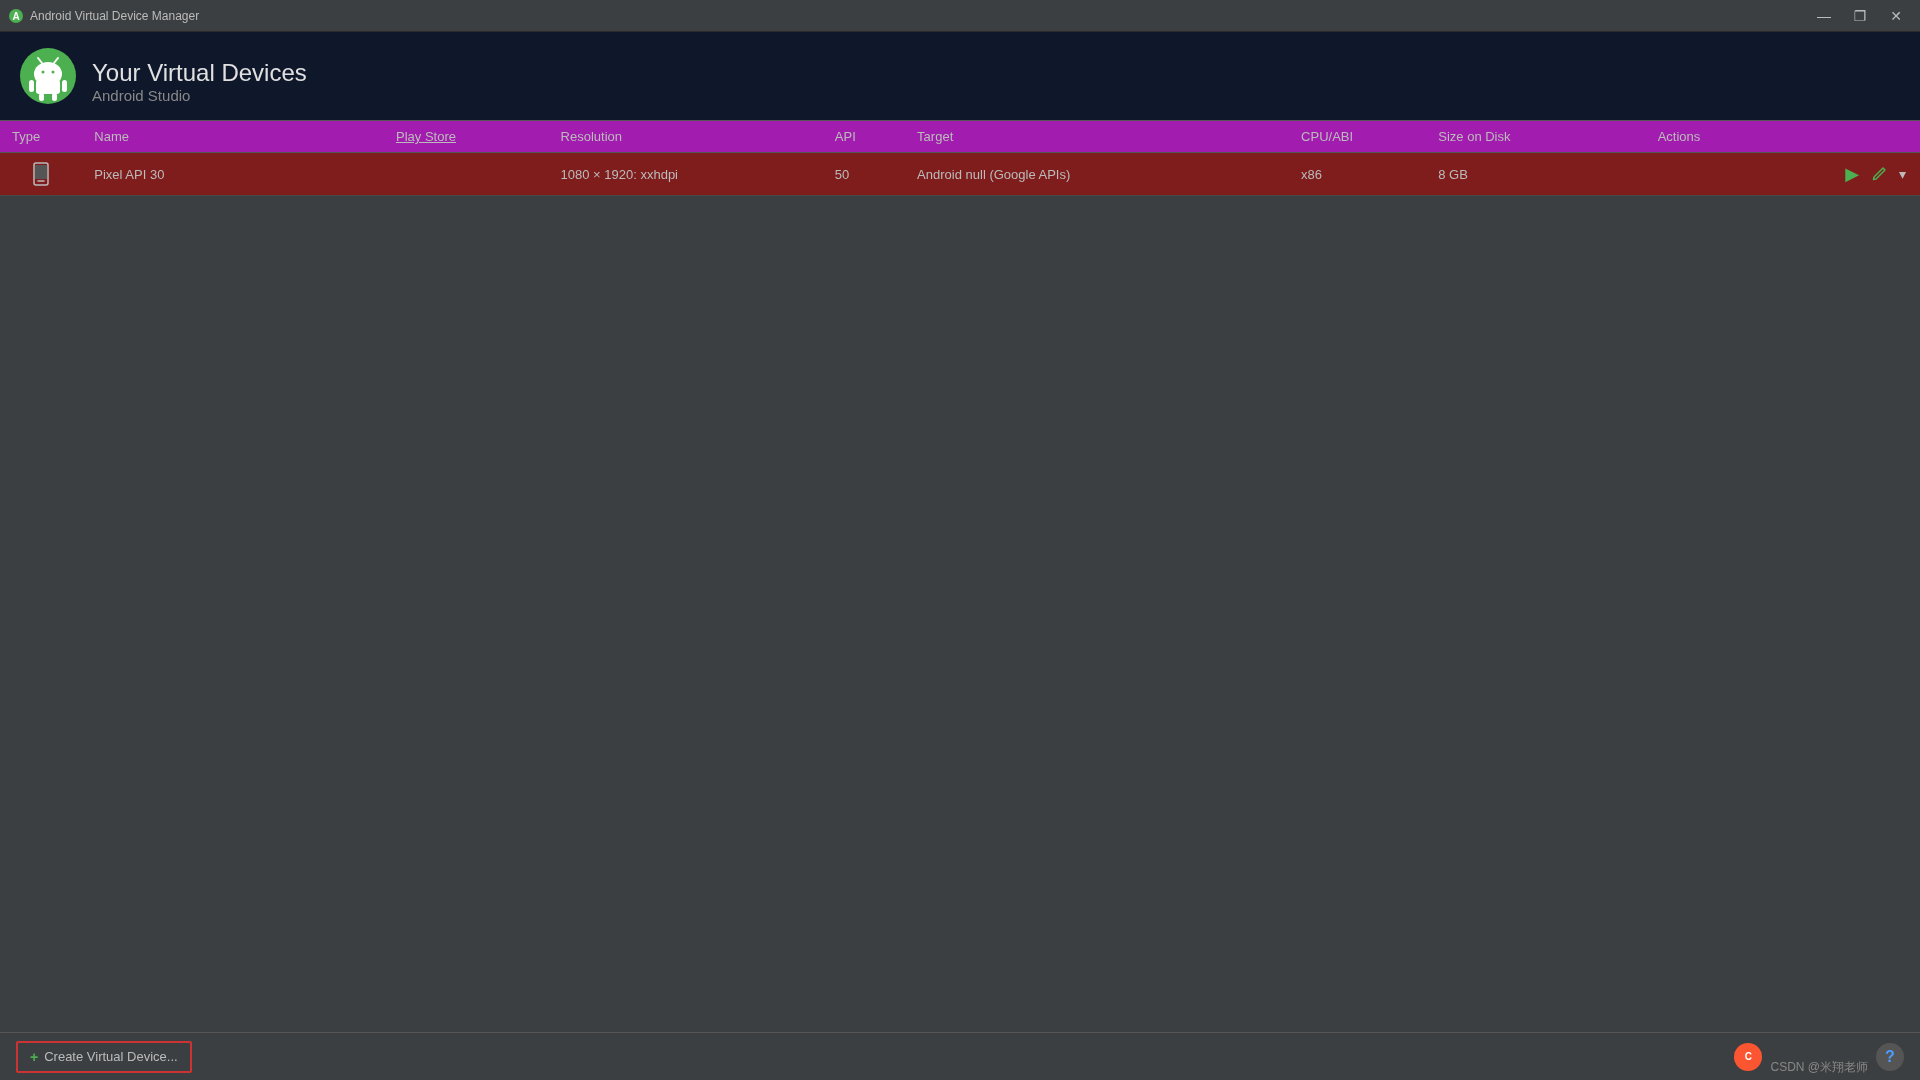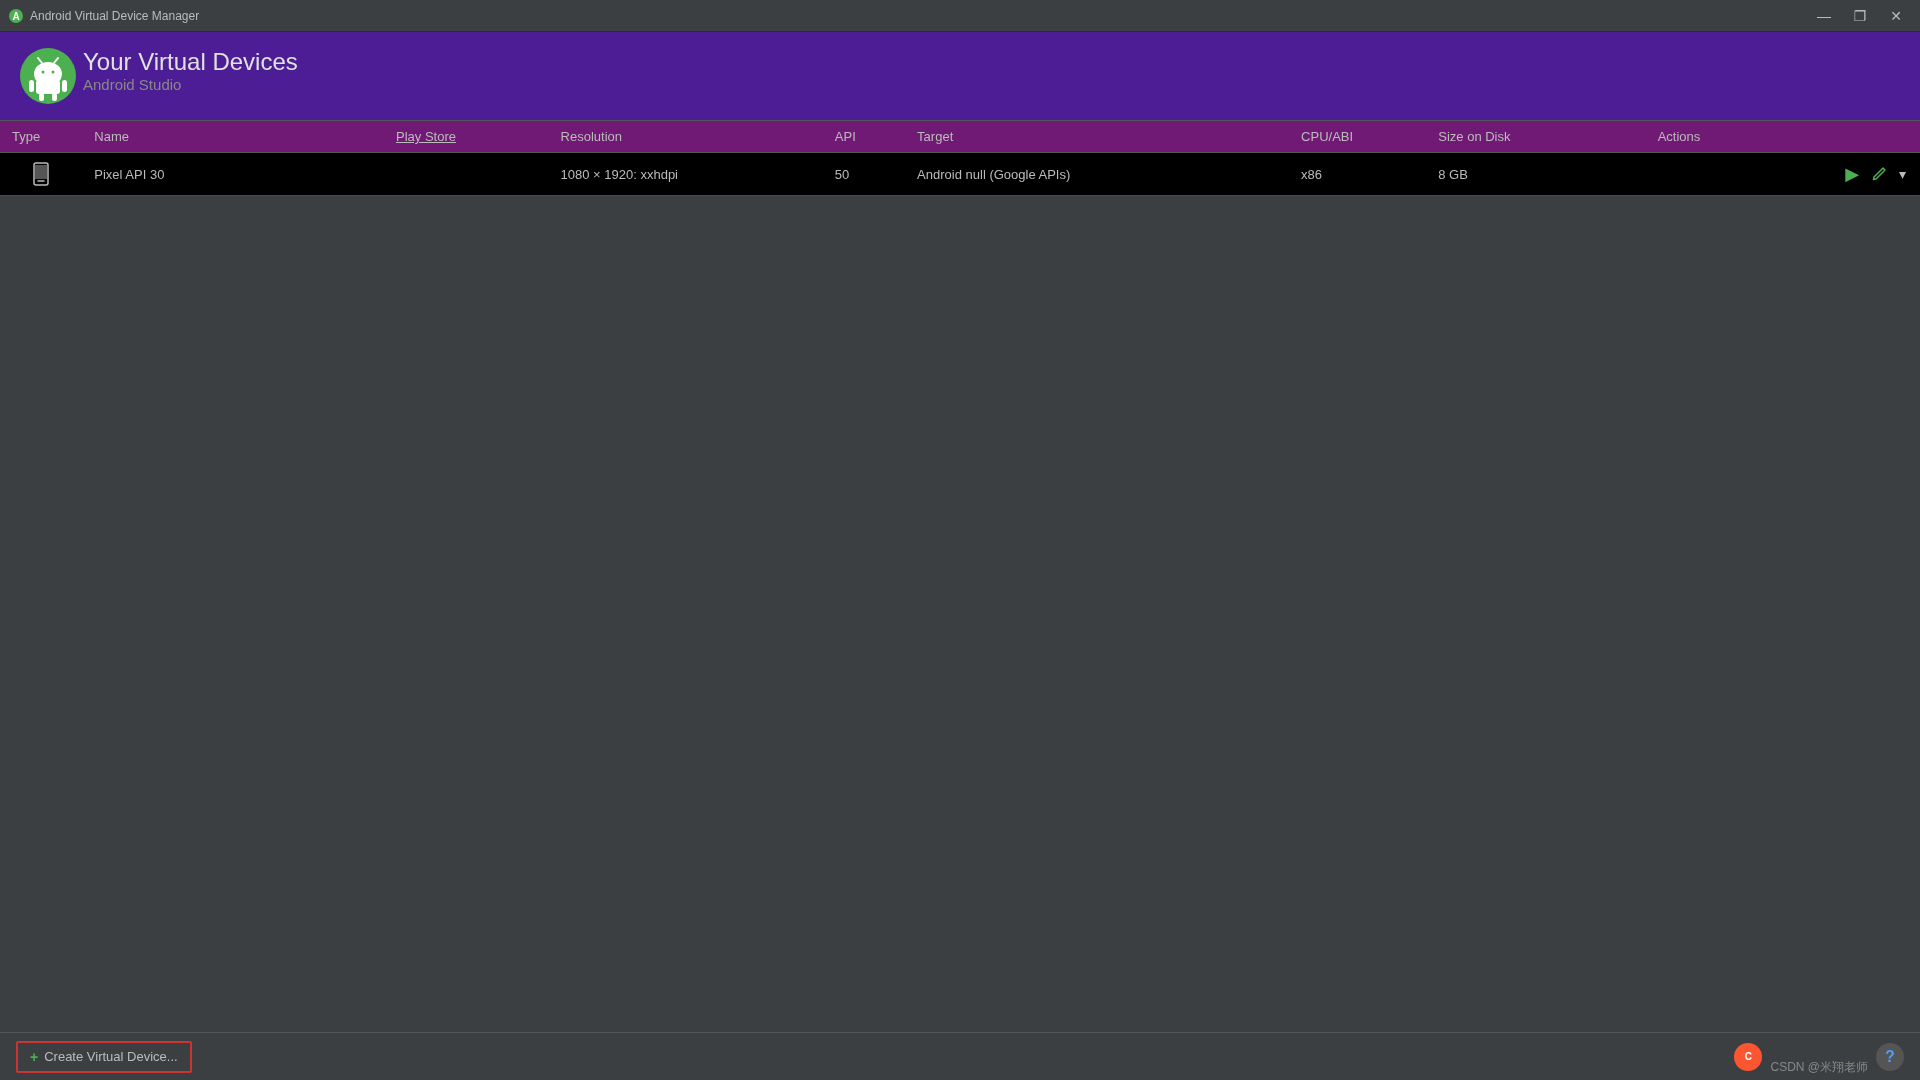--- a/index.html
+++ b/index.html
@@ -57,24 +57,24 @@
       cursor: pointer;
       background: transparent;
       border: none;
       color: #bbbbbb;
       font-size: 14px;
     }
 
     
     .app-header {
       display: flex;
-      align-items: flex-start;
+      align-items: flex-end;
       padding: 16px 20px;
-      background-color: #4c1d95;
-      gap: 7px;
+      background-color: #0f172a;
+      gap: 16px;
     }
 
     .android-logo {
       width: 56px;
       height: 56px;
     }
 
     .header-text h1 {
       font-size: 24px;
       color: #e0e0e0;
@@ -88,36 +88,36 @@
     }
 
     
     .device-table {
       width: 100%;
       border-collapse: collapse;
       font-size: 13px;
     }
 
     .device-table thead tr {
-      background-color: #701a75;
+      background-color: #a21caf;
       border-top: 1px solid #555;
       border-bottom: 1px solid #555;
     }
 
     .device-table thead th {
       padding: 8px 12px;
       text-align: left;
       font-weight: 400;
       color: #bbbbbb;
       font-size: 13px;
     }
 
     .device-table tbody tr {
       border-bottom: 1px solid #4a4a4a;
-      background-color: #000000;
+      background-color: #7f1d1d;
     }
 
     .device-table tbody td {
       padding: 8px 12px;
       color: #bbbbbb;
       font-size: 13px;
     }
 
     .col-type { width: 60px; }
     .col-name { width: 220px; }

